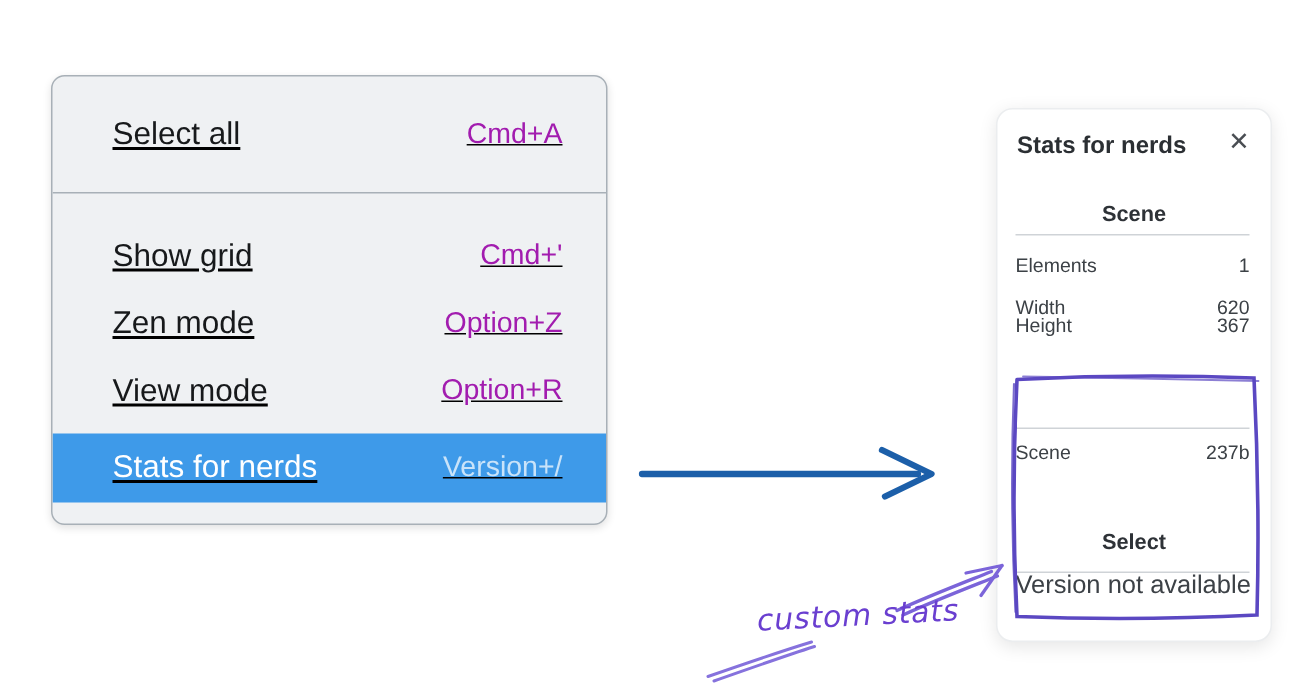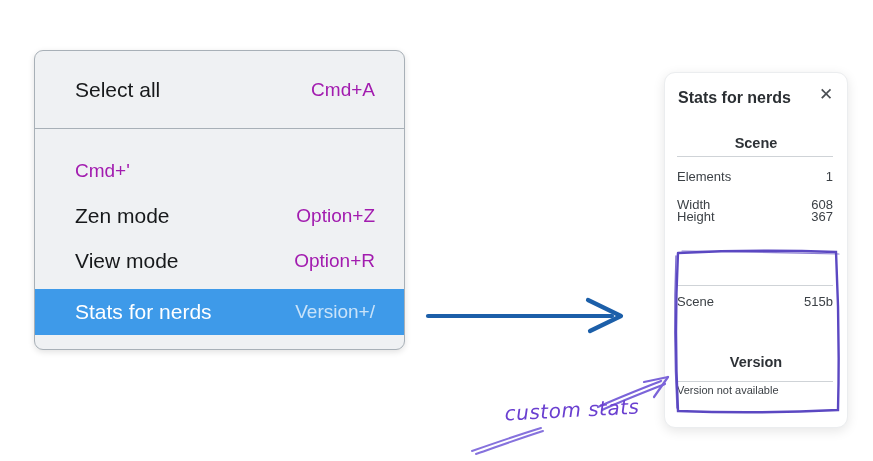--- a/index.html
+++ b/index.html
@@ -11,20 +11,21 @@
   
   .menu{
     position:absolute;left:34px;top:50px;width:371px;height:300px;
     background:#eff1f3;border:1px solid #a8b0b7;border-radius:9px;
     box-shadow:0 2px 6px rgba(0,0,0,.12);overflow:hidden;box-sizing:border-box;
   }
   .menu-item{
     position:absolute;left:0;right:0;display:flex;align-items:center;
     justify-content:space-between;padding:0 29px 0 40px;box-sizing:border-box;
     cursor:default;
+    text-decoration:underline;
   }
   .mi-0{top:0;height:77px;}
   .mi-1{top:97px;height:46px;}
   .mi-2{top:142px;height:46px;}
   .mi-3{top:187px;height:46px;}
   .mi-4{top:238px;height:46px;}
   .mi-label{font-size:21px;color:#17191b;}
   .mi-short{font-size:19px;color:#a21caf;}
   .menu-divider{position:absolute;left:0;right:0;top:77px;height:0;border-top:1px solid #a8b0b7;}
   .menu-item.selected{background:#3e9ae9;}
@@ -55,21 +56,21 @@
     position:absolute;left:12px;right:14px;height:20px;display:flex;
     justify-content:space-between;align-items:center;font-size:13px;color:#3c4146;
     line-height:20px;
   }
   .sec-scene-h{top:60px;} .div-1{top:83px;}
   .row-0{top:94px;} .row-1{top:122px;gap:20px;} .row-2{top:134px;}
   .sec-storage-h{top:184px;} .div-2{top:212px;}
   .row-3{top:219px;} .row-4{top:247px;}
   .sec-version-h{top:279px;} .div-3{top:308px;}
   .p-note{
-    position:absolute;left:12px;right:6px;top:307px;font-size:11px;color:#3c4146;
+    position:absolute;left:12px;right:6px;top:307px;font-size:17px;color:#3c4146;
     line-height:20px;white-space:nowrap;
   }
 
   
   #overlay{position:absolute;left:0;top:0;width:873px;height:461px;pointer-events:none;}
   .hand-label{
     position:absolute;left:497px;top:398px;width:150px;text-align:center;
     font-family:"DejaVu Sans",sans-serif;font-style:italic;font-size:20px;
     letter-spacing:.5px;color:#6a3fd0;transform:rotate(-3deg);white-space:nowrap;
     pointer-events:none;
@@ -80,20 +81,21 @@
 
 <div id="canvas">
 
   <div class="menu">
     <div class="menu-item mi-0">
       <span class="mi-label">Select all</span>
       <span class="mi-short">Cmd+A</span>
     </div>
     <div class="menu-divider"></div>
     <div class="menu-item mi-1">
+      <span class="mi-label">Show grid</span>
       <span class="mi-short">Cmd+'</span>
     </div>
     <div class="menu-item mi-3">
       <span class="mi-label">View mode</span>
       <span class="mi-short">Option+R</span>
     </div>
     <div class="menu-item mi-2">
       <span class="mi-label">Zen mode</span>
       <span class="mi-short">Option+Z</span>
     </div>
@@ -108,34 +110,34 @@
     <div class="p-close">✕</div>
 
     <div class="p-sec-header sec-scene-h">Scene</div>
     <div class="p-divider div-1"></div>
     <div class="p-row row-0">
       <span>Elements</span>
       <span>1</span>
     </div>
     <div class="p-row row-1">
       <span>Width</span>
-      <span>608</span>
+      <span>620</span>
     </div>
     <div class="p-row row-2">
       <span>Height</span>
       <span>367</span>
     </div>
 
     <div class="p-divider div-2"></div>
     <div class="p-row row-3">
       <span>Scene</span>
-      <span>515b</span>
+      <span>237b</span>
     </div>
 
-    <div class="p-sec-header sec-version-h">Version</div>
+    <div class="p-sec-header sec-version-h">Select</div>
     <div class="p-divider div-3"></div>
     <div class="p-note">Version not available</div>
   </div>
 
   <svg id="overlay" viewBox="0 0 873 461">
 
     <g stroke="#1c5fa9" stroke-width="4.2" fill="none" stroke-linecap="round" stroke-linejoin="round">
       <path d="M 428 316 L 612 316"></path>
       <path d="M 588 300 L 621 316 L 590 331"></path>
     </g>

